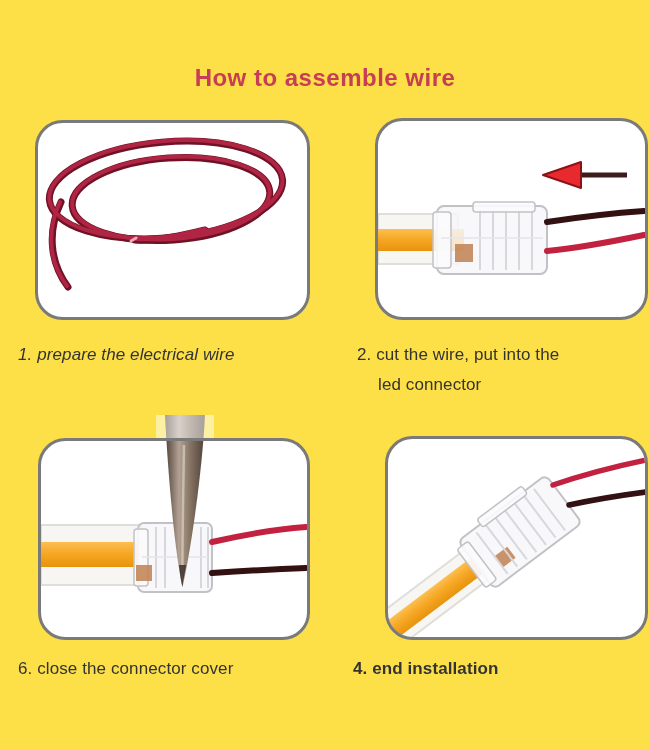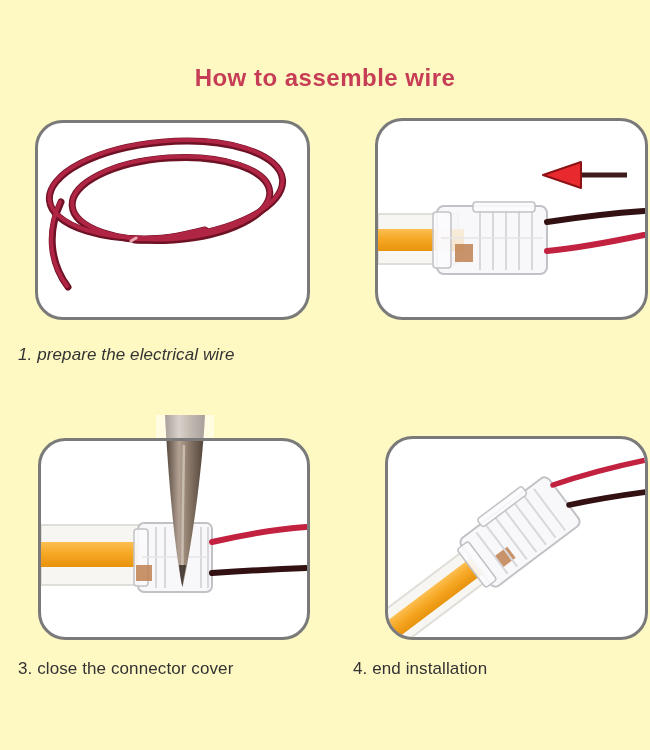--- a/index.html
+++ b/index.html
@@ -1,17 +1,17 @@
 <!DOCTYPE html>
 <html style="--title-red: #c63d55; --caption-text: #333333; --frame-border: #7a7a7a; --coil-red: #b02544; --coil-red-dark: #6f1226; --arrow-red: #e82a2e; --arrow-outline: #8c1216; --arrow-shaft: #3f1c1c; --led-strip-amber: #f29d14; --led-strip-amber-light: #fcbf51; --strip-body: #f7f6f2; --connector-plastic: #c2c2c6; --copper-pad: #bf8050; --wire-dark: #331011; --wire-red: #c22240; --pliers-metal-light: #b3a294; --pliers-metal: #8a7868; --pliers-metal-dark: #4e4036;"><head>
 <meta charset="utf-8">
 <style>
   html,body { margin:0; padding:0; background:#ffffff; }
   .page {
-    position:relative; width:650px; height:750px; background:#fef9c3;
+    position:relative; width:650px; height:750px; background:#fde047;
     font-family:"Liberation Sans", sans-serif; overflow:hidden;
   }
   .title {
     position:absolute; top:64px; left:0; width:100%; text-align:center;
     font-size:24px; font-weight:bold; color:var(--title-red); letter-spacing:0.5px;
   }
   .cell { position:absolute; }
   .cell svg { display:block; }
   .caption {
     position:absolute; font-size:17px; color:var(--caption-text);
@@ -96,20 +96,24 @@
         <path d="M 200 57 L 252 57" stroke="var(--arrow-shaft)" stroke-width="5" fill="none"></path>
         <polygon points="168,57 206,44 206,70" fill="var(--arrow-red)" stroke="var(--arrow-outline)" stroke-width="2" stroke-linejoin="round"></polygon>
       </g>
       <rect class="frame-line" x="1.5" y="1.5" width="270" height="199" rx="26"></rect>
     </svg>
   </div>
 
   <div class="caption" style="left:18px; top:340px;font-style:italic;">
     <span>1. prepare the electrical wire</span>
   </div>
+  <div class="caption" style="left:357px; top:340px;">
+    <span>2. cut the wire, put into the</span>
+    <span class="line2">led connector</span>
+  </div>
 
   <div class="cell" style="left:38px; top:415px;">
     <svg width="272" height="225" viewBox="0 0 272 225">
       <defs>
         <linearGradient id="amber3" x1="0" y1="0" x2="0" y2="1">
           <stop offset="0" stop-color="#fcbf51"></stop>
             <stop offset="0.45" stop-color="#f6a825"></stop>
             <stop offset="1" stop-color="#e8930d"></stop>
         </linearGradient>
         <linearGradient id="metal3" x1="0" y1="0" x2="1" y2="0">
@@ -188,19 +192,19 @@
         <g>
           <path class="wire-red" style="stroke-width:5.5" d="M 168 49 C 200 38 232 30 261 24"></path>
           <path class="wire-dark" style="stroke-width:5.5" d="M 184 69 C 212 63 238 59 261 56"></path>
         </g>
       </g>
       <rect class="frame-line" x="1.5" y="1.5" width="260" height="201" rx="26"></rect>
     </svg>
   </div>
 
   <div class="caption" style="left:18px; top:654px;">
-    <span>3. close the connector cover</span>
-  </div>
-  <div class="caption" style="left:353px; top:654px;">
+    <span>6. close the connector cover</span>
+  </div>
+  <div class="caption" style="left:353px; top:654px;font-weight:bold;">
     <span>4. end installation</span>
   </div>
 
 </div>
 
 </body></html>

